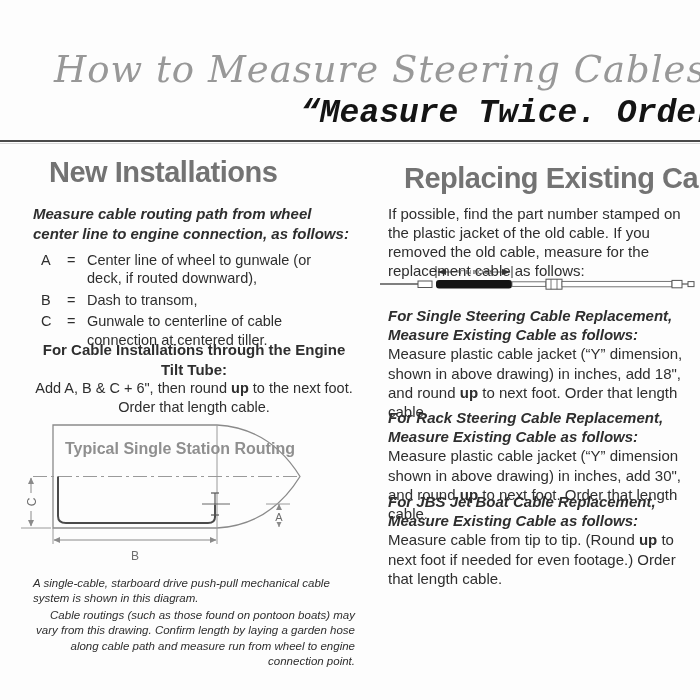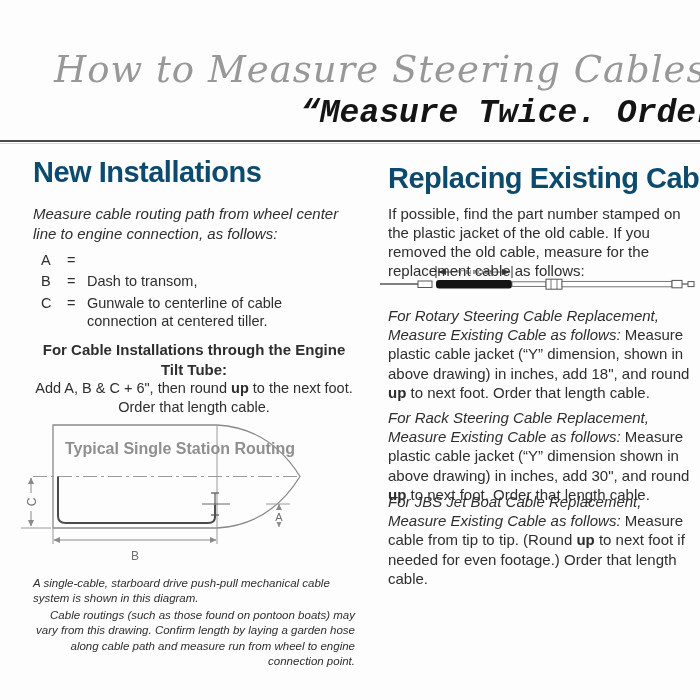--- a/index.html
+++ b/index.html
@@ -20,26 +20,26 @@
     font-size:33px; color:#141414; white-space:nowrap;
   }
   .rule { position:absolute; left:0; top:140px; width:700px; height:2px; background:#4a4a4a; }
   .rule:after { content:""; position:absolute; left:0; top:3px; width:700px; height:1px; background:#d9d9d9; }
 
   
   .left-col  { position:absolute; left:33px;  top:156px; width:322px; height:540px; }
   .right-col { position:absolute; left:388px; top:156px; width:308px; height:540px; }
 
   .col-heading {
-    position:absolute; top:0; left:0; margin:0;
-    font-size:29px; font-weight:bold; letter-spacing:-0.5px; color:#0c4a6e; white-space:nowrap;
+    position:absolute; top:0; left:16px; margin:0;
+    font-size:29px; font-weight:bold; letter-spacing:-0.5px; color:#737373; white-space:nowrap;
   }
   .right-col .col-heading { top:6px; }
 
-  .bi { font-weight:normal; font-style:italic; }
+  .bi { font-weight:bold; font-style:italic; }
 
   .intro-left { position:absolute; top:48px; left:0; width:322px; margin:0;
     font-size:15px; line-height:1.3; }
   .defs { position:absolute; top:95px; left:8px; width:300px; }
   .def-row { display:grid; grid-template-columns:24px 18px 1fr; column-gap:2px;
     font-size:14.5px; line-height:1.27; margin-bottom:3px; }
   .def-key { text-align:left; }
   .def-eq  { text-align:left; }
 
   .tilt { position:absolute; top:184px; left:0; width:322px;text-align:center; }
@@ -75,20 +75,21 @@
 
   <section class="left-col">
     <h2 class="col-heading">New Installations</h2>
 
     <p class="intro-left bi">Measure cable routing path from wheel center line to engine connection, as follows:</p>
 
     <div class="defs">
       <div class="def-row">
         <span class="def-key">A</span>
         <span class="def-eq">=</span>
+        <span class="def-text">Center line of wheel to gunwale (or deck, if routed downward),</span>
       </div>
       <div class="def-row">
         <span class="def-key">B</span>
         <span class="def-eq">=</span>
         <span class="def-text">Dash to transom,</span>
       </div>
       <div class="def-row">
         <span class="def-key">C</span>
         <span class="def-eq">=</span>
         <span class="def-text">Gunwale to centerline of cable connection at centered tiller.</span>
@@ -188,20 +189,20 @@
         <rect x="184" y="17.4" width="110" height="5.4" fill="#fff" stroke="#666" stroke-width="0.9"></rect>
 
         <g>
           <rect x="294" y="16.4" width="10" height="7.4" fill="#fff" stroke="#555" stroke-width="1"></rect>
           <line x1="304" y1="20" x2="310" y2="20" stroke="#555" stroke-width="1.2"></line>
           <rect x="310" y="17.6" width="6" height="5" fill="#fff" stroke="#555" stroke-width="1"></rect>
         </g>
       </svg>
     </div>
 
-    <p class="rep-sec sec-0"><span class="bi">For Rotary Steering Cable Replacement, Measure Existing Cable as follows:</span><span> Measure plastic cable jacket (“Y” dimension, shown in above drawing) in inches, add 18", and round </span><b>up</b><span> to next foot. Order that length cable.</span></p>
+    <p class="rep-sec sec-0"><span class="bi">For Single Steering Cable Replacement, Measure Existing Cable as follows:</span><span> Measure plastic cable jacket (“Y” dimension, shown in above drawing) in inches, add 18", and round </span><b>up</b><span> to next foot. Order that length cable.</span></p>
 
     <p class="rep-sec sec-1"><span class="bi">For Rack Steering Cable Replacement, Measure Existing Cable as follows:</span><span> Measure plastic cable jacket (“Y” dimension shown in above drawing) in inches, add 30", and round </span><b>up</b><span> to next foot. Order that length cable.</span></p>
 
     <p class="rep-sec sec-2"><span class="bi">For JBS Jet Boat Cable Replacement, Measure Existing Cable as follows:</span><span> Measure cable from tip to tip. (Round </span><b>up</b><span> to next foot if needed for even footage.) Order that length cable.</span></p>
   </section>
 
 </div>
 
 </body></html>

